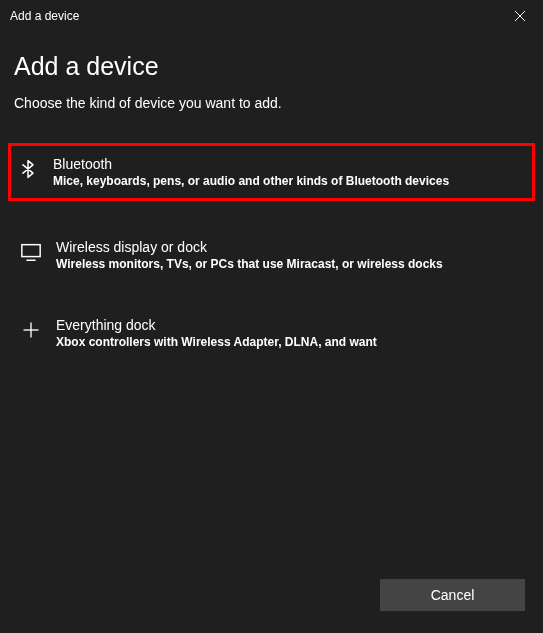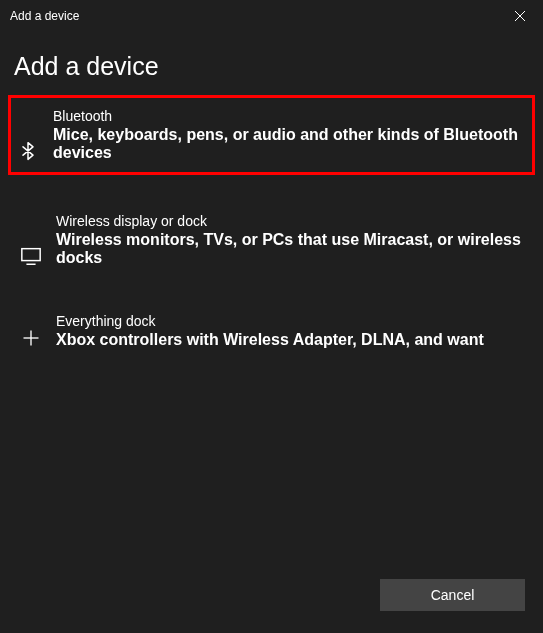--- a/index.html
+++ b/index.html
@@ -54,21 +54,21 @@
       font-weight: 400;
       margin-bottom: 32px;
     }
     .option-list {
       display: flex;
       flex-direction: column;
       gap: 30px;
     }
     .option {
       display: flex;
-      align-items: flex-end;
+      align-items: flex-start;
       gap: 14px;
       cursor: pointer;
       padding: 8px 6px;
       position: relative;
     }
     .option.highlighted {
       border: 3px solid #ff0000;
       padding: 10px 6px;
       margin-left: -6px;
       margin-right: -6px;
@@ -86,21 +86,21 @@
       display: flex;
       flex-direction: column;
       gap: 2px;
     }
     .option-title {
       font-size: 14px;
       font-weight: 400;
       color: #ffffff;
     }
     .option-desc {
-      font-size: 16px;
+      font-size: 12px;
       font-weight: 600;
       color: #ffffff;
     }
     .footer {
       position: absolute;
       bottom: 22px;
       right: 18px;
     }
     .cancel-btn {
       width: 145px;
@@ -122,20 +122,21 @@
   <div class="close-btn">
     <svg viewBox="0 0 10 10">
       <line x1="0" y1="0" x2="10" y2="10" stroke="#ffffff" stroke-width="1"></line>
       <line x1="10" y1="0" x2="0" y2="10" stroke="#ffffff" stroke-width="1"></line>
     </svg>
   </div>
 </div>
 
 <div class="content">
   <h1 class="heading">Add a device</h1>
+  <p class="subheading">Choose the kind of device you want to add.</p>
 
   <div class="option-list">
 
     <div class="option highlighted">
       <div class="option-icon">
         <svg viewBox="0 0 24 24" width="20" height="22" fill="none" stroke="#ffffff" stroke-width="1.8">
           <path d="M6 7 L18 17 L12 22 L12 2 L18 7 L6 17" stroke-linejoin="round" stroke-linecap="round"></path>
         </svg>
       </div>
       <div class="option-text">

